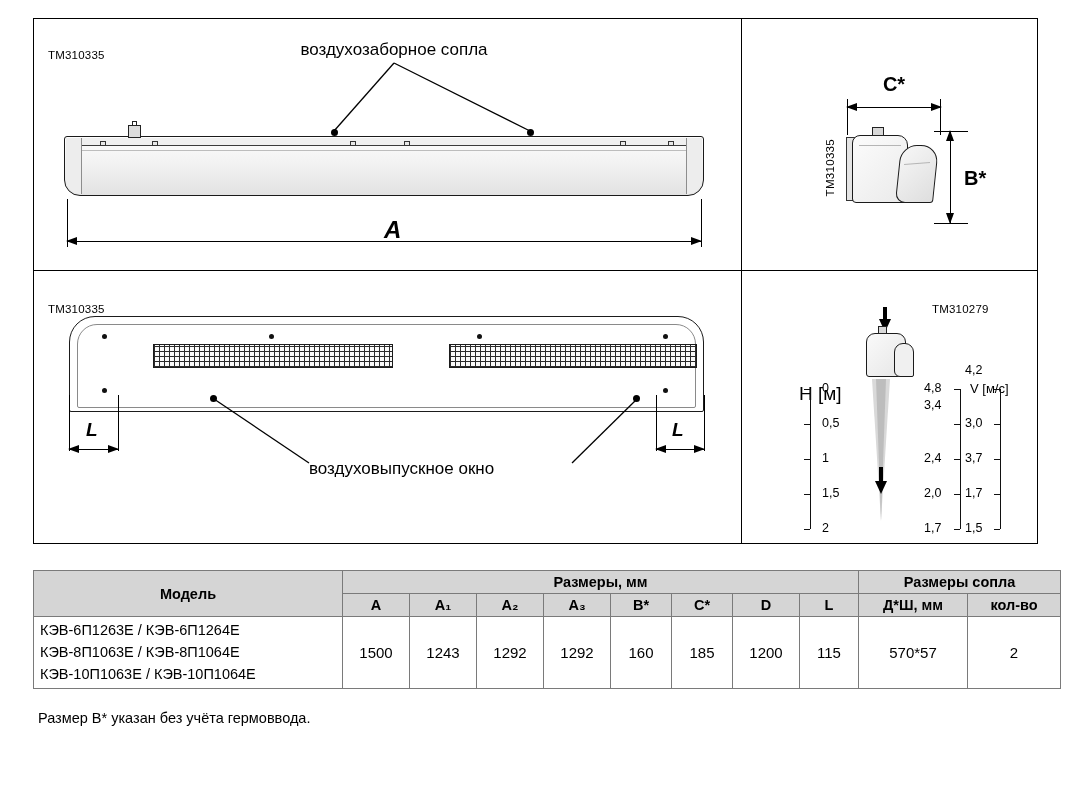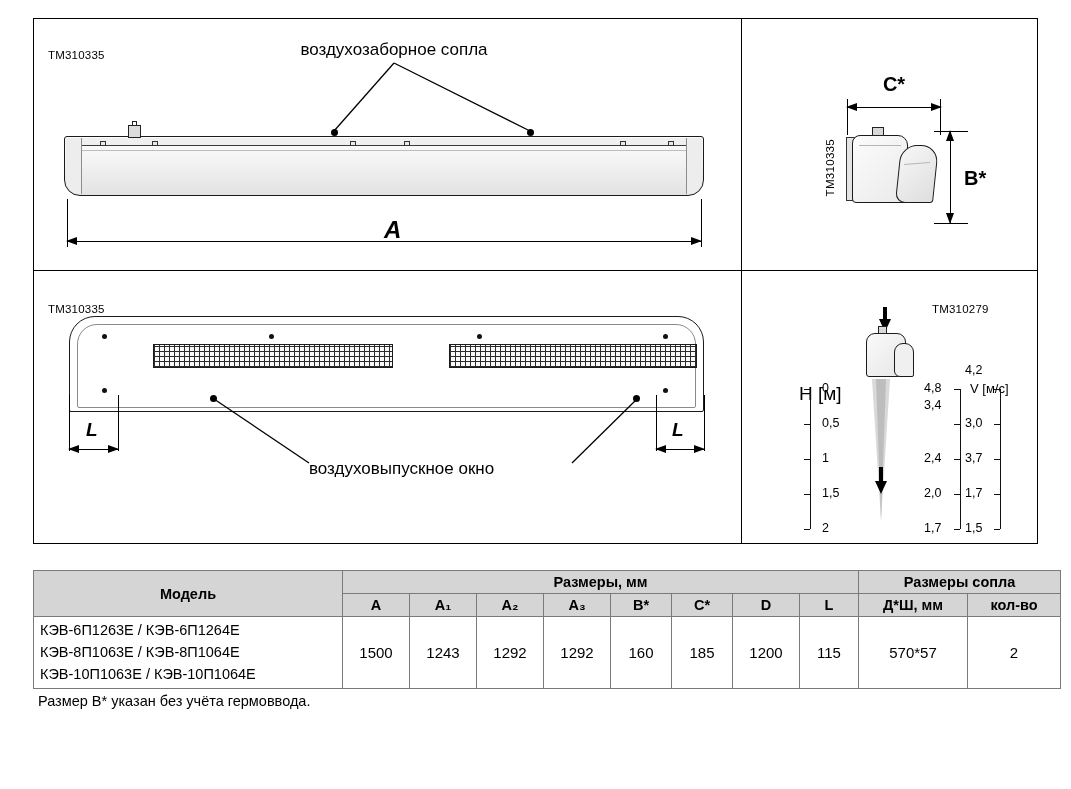--- a/index.html
+++ b/index.html
@@ -422,21 +422,21 @@
     padding-left: 6px;
     line-height: 1.5;
     white-space: nowrap;
     font-size: 14.5px;
   }
   table.specs td.val { font-size: 15px; }
 
   .notes {
     position: absolute;
     left: 38px;
-    top: 690px;
+    top: 707px;
     font-size: 14.5px;
     line-height: 1.55;
   }
 </style>
 </head>
 <body>
 
 <div class="sheet">
 
   <div class="frame">

